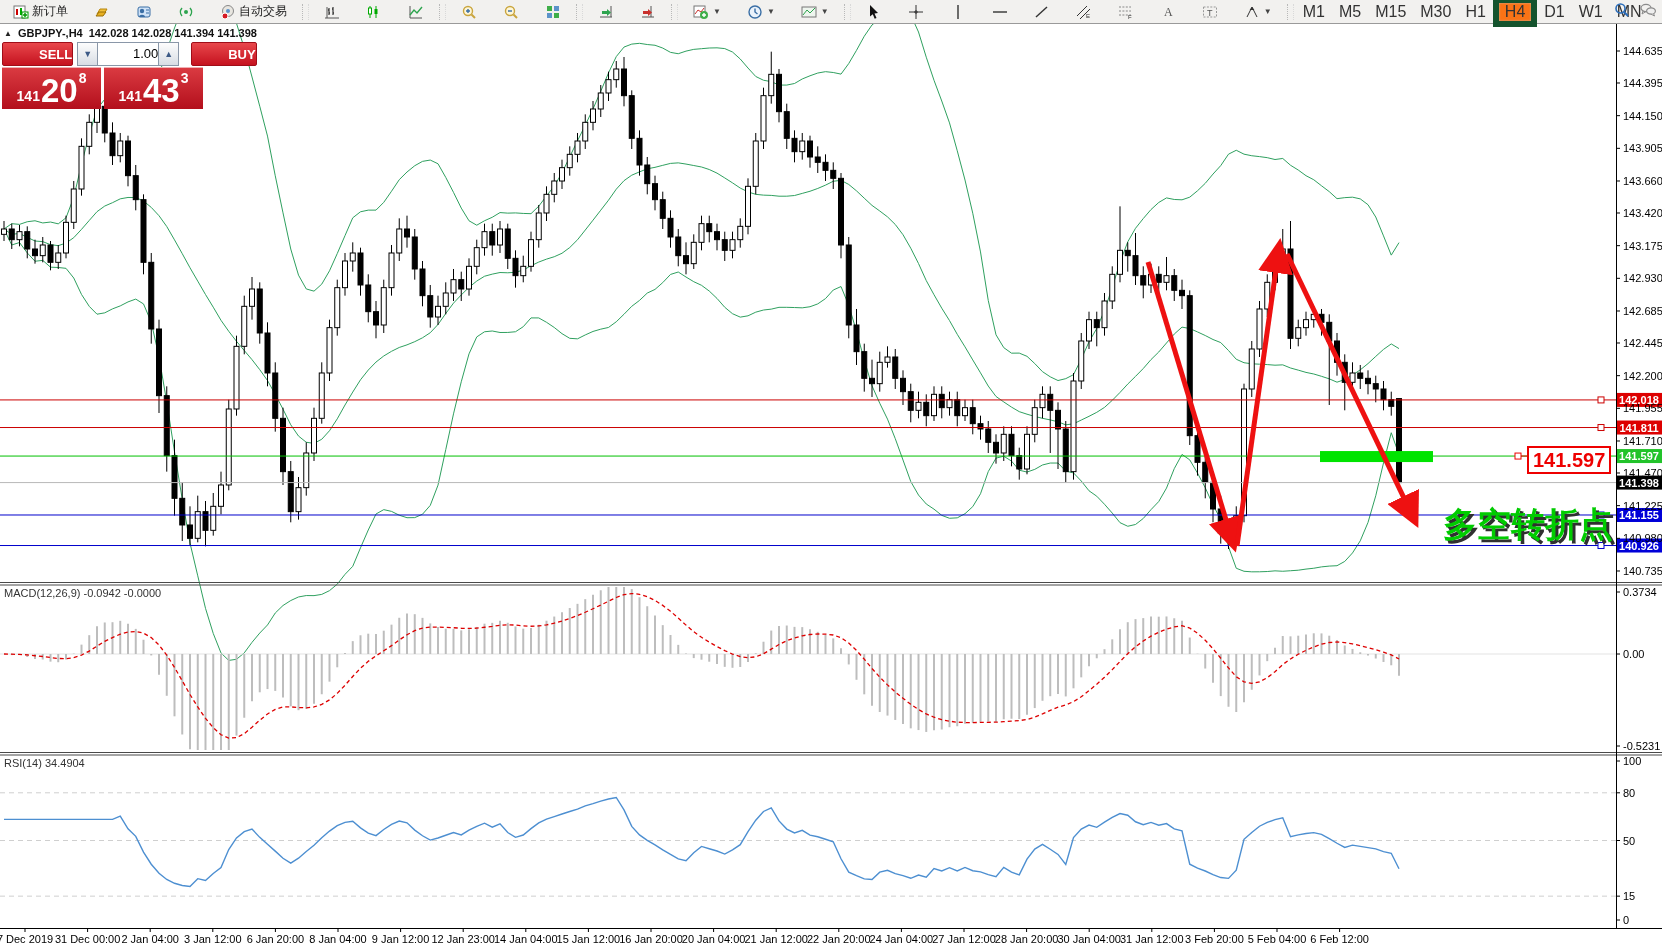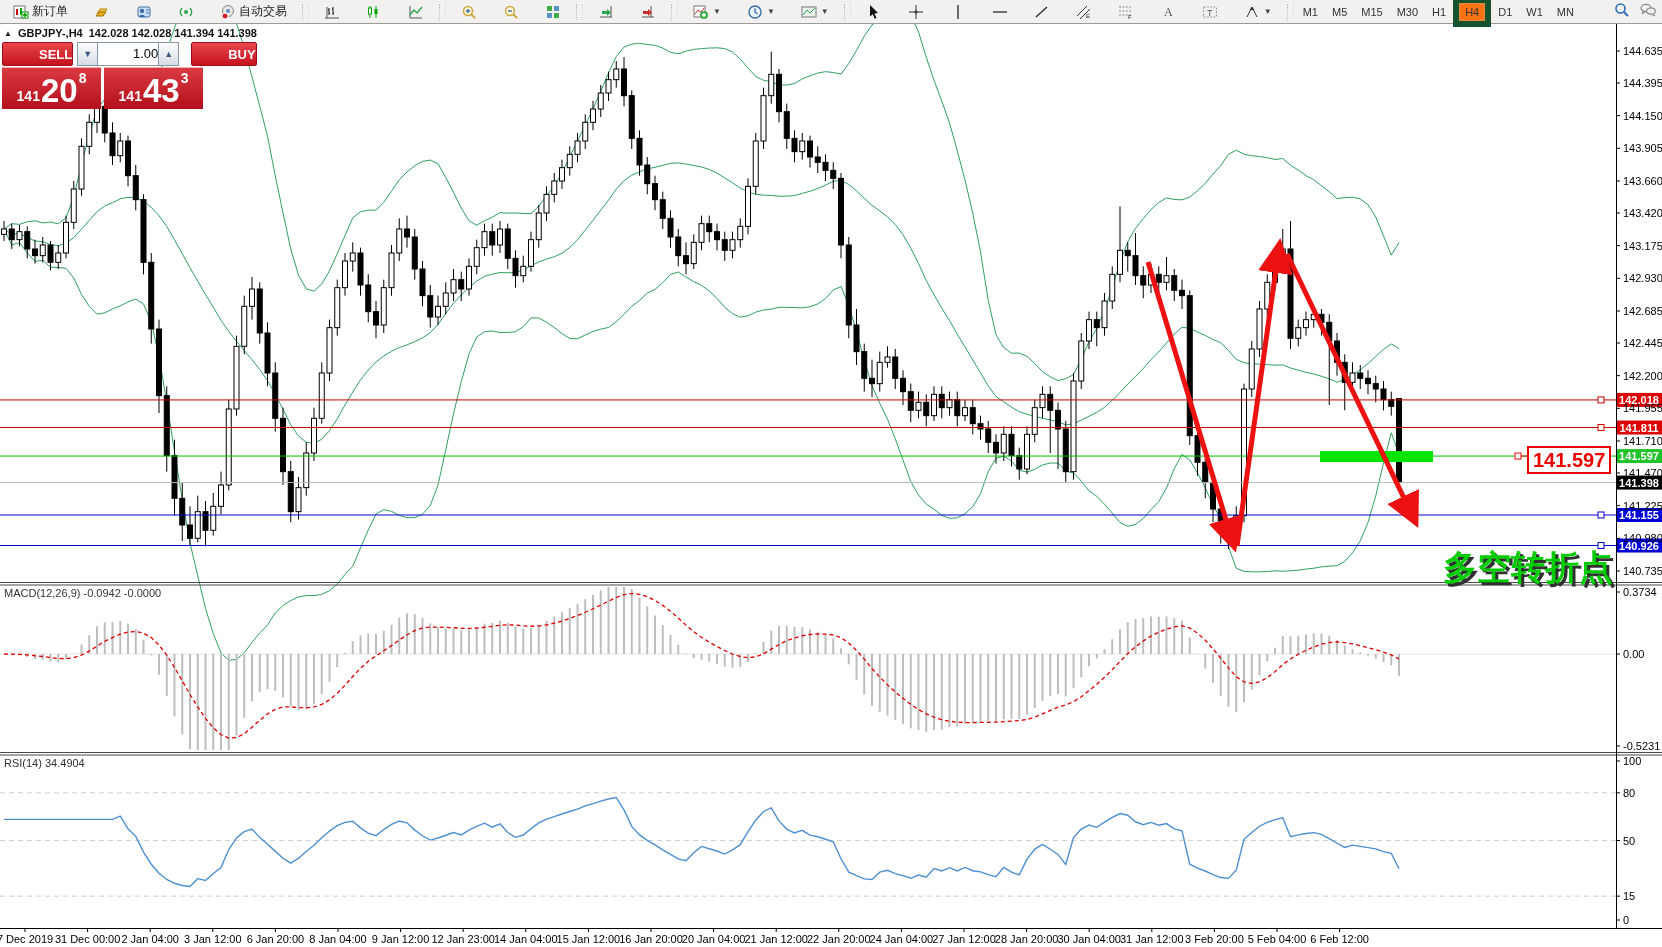--- a/index.html
+++ b/index.html
@@ -5,21 +5,21 @@
   html,body{margin:0;padding:0;}
   body{width:1662px;height:947px;overflow:hidden;background:#fff;
        font-family:"Liberation Sans",sans-serif;position:relative;}
   
   .toolbar{position:absolute;left:0;top:0;width:1662px;height:23px;background:#f2f1ef;
            border-bottom:1px solid #9a9a9a;display:flex;align-items:center;font-size:12px;color:#222;z-index:5;}
   .tgroup{display:flex;align-items:center;height:22px;}
   .sep{width:5px;height:16px;margin:0 2px;border-left:1px dotted #b9b9b9;border-right:1px dotted #d9d9d9;}
   .tbtn{display:flex;align-items:center;gap:3px;padding:2px 12px;border:1px solid transparent;border-radius:2px;
         height:16px;cursor:default;white-space:nowrap;}
-  .tf{padding:2px 6px;font-size:11px;color:#333;border:1px solid transparent;height:14px;line-height:14px;text-align:center;}
+  .tf{padding:2px 6px;font-size:16px;color:#333;border:1px solid transparent;height:14px;line-height:14px;text-align:center;}
   .tf.active{background:#f97316;border:6px solid #14532d;box-shadow:inset 0 0 2px #bbb;}
   .caret{font-size:8px;color:#444;margin-left:1px;}
   .ticon{width:16px;height:16px;display:inline-block;}
   .right-icons{position:absolute;right:6px;top:2px;display:flex;gap:10px;align-items:center;}
   
   .overlay{position:absolute;z-index:3;}
   .chart-title{left:4px;top:27px;font-size:11px;font-weight:bold;color:#111;display:flex;gap:6px;align-items:center;}
   .chart-title .tri{font-size:8px;color:#222;}
   .ind-label{font-size:11px;color:#333;z-index:3;}
   
@@ -1010,15 +1010,15 @@
 
 <div class="overlay ind-label" style="left:4px;top:587px;">
   <span>MACD(12,26,9)</span>
   <span>-0.0942 -0.0000</span>
 </div>
 <div class="overlay ind-label" style="left:4px;top:757px;">
   <span>RSI(14)</span>
   <span>34.4904</span>
 </div>
 
-<div class="overlay turning" style="left:1443px;top:502px;margin-top:43px;">多空转折点</div>
+<div class="overlay turning" style="left:1443px;top:502px;">多空转折点</div>
 
 <div class="overlay pbox" style="left:1527px;top:446px;">141.597</div>
 
 </body></html>

